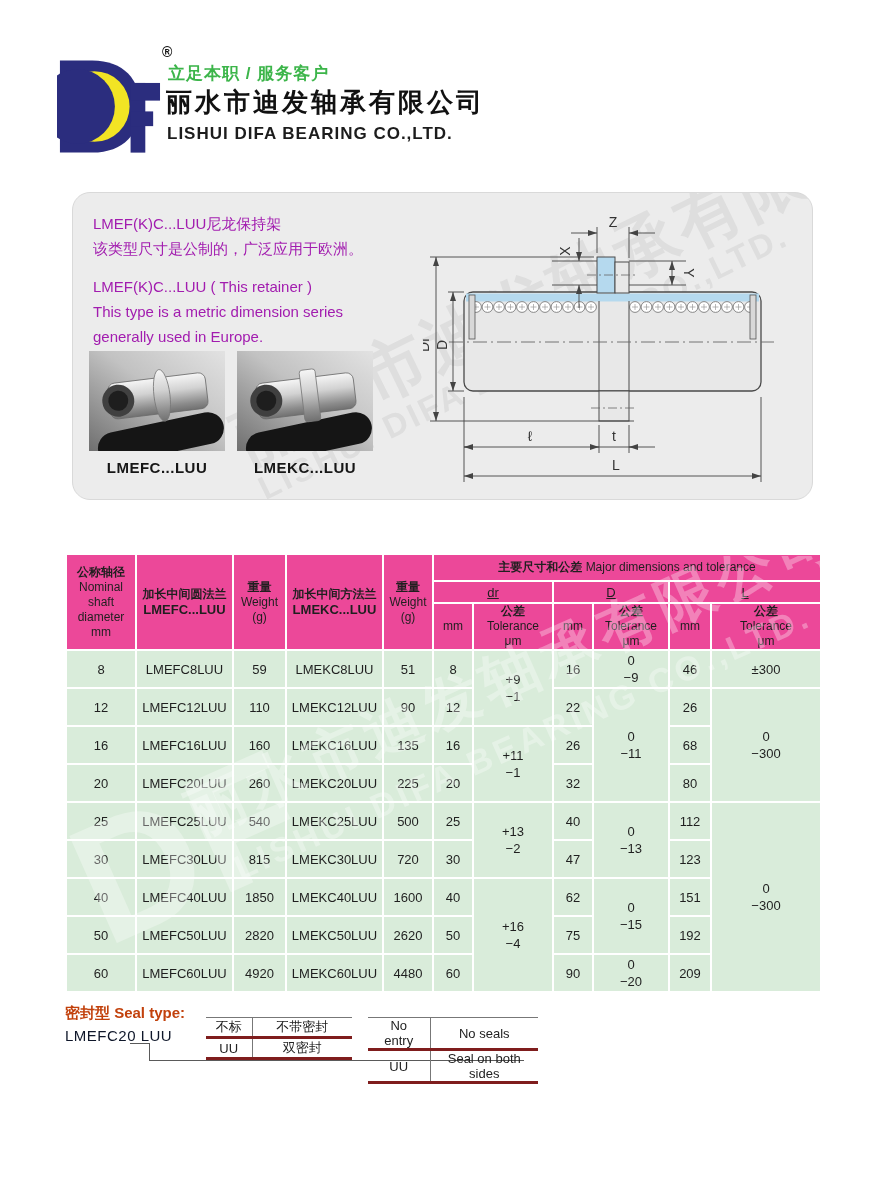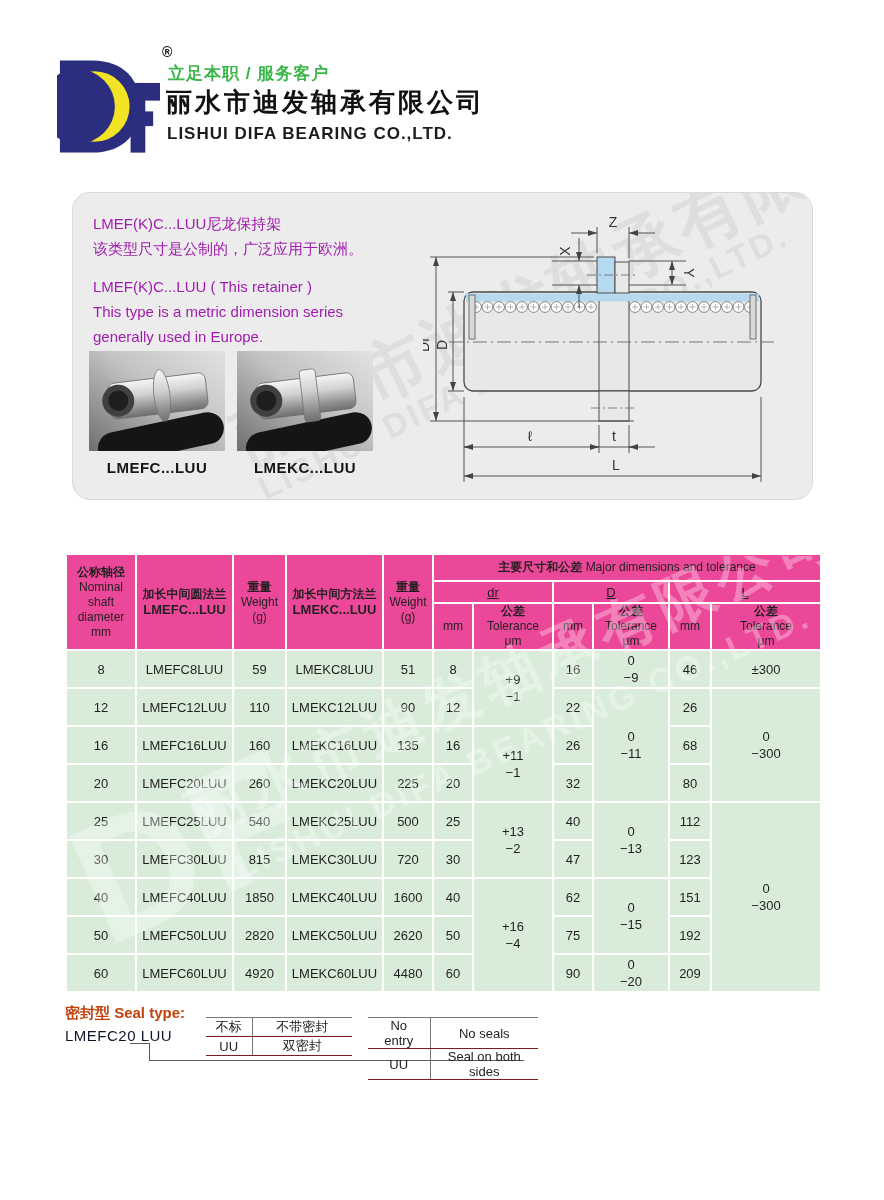--- a/index.html
+++ b/index.html
@@ -61,21 +61,21 @@
   }
   .wm-table .logo-wm { font-size:170px; letter-spacing:2px; }
   .wm-table .t1 { font-size:58px; letter-spacing:6px; position:absolute; left:130px; top:30px;}
   .wm-table .t2 { font-size:34px; letter-spacing:4px; position:absolute; left:150px; top:108px;}
 
   
   .seal-title   { position:absolute; left:65px; top:1004px; font-size:15px; font-weight:bold; color:#c2410c; }
   .seal-example { position:absolute; left:65px; top:1027px; font-size:15px; color:#0f172a; letter-spacing:0.5px; }
   .ln { position:absolute; background:#5a5a5a; }
   .seal-table { position:absolute; border-collapse:collapse; font-size:13px; color:#222; }
-  .seal-table td { border-top:1px solid #777; border-bottom:1px solid #7f1d1d; height:18px; padding:0 7px; }
+  .seal-table td { border-top:1px solid #777; border-bottom:3px solid #7f1d1d; height:18px; padding:0 7px; }
   .seal-table td.k { border-right:1px solid #777; text-align:center; }
   .seal-table td.v { text-align:center; }
   .seal-t1 { left:206px; top:1017px; }
   .seal-t2 { left:368px; top:1017px; }
   .seal-t1 td.k { width:46px; } .seal-t1 td.v { width:100px; }
   .seal-t2 td.k { width:62px; } .seal-t2 td.v { width:108px;margin-left:14px; }
 
   .drawing-svg text { font-family:"Liberation Sans","DejaVu Sans",sans-serif; font-size:14px; fill:#333; }
 </style>
 </head>

